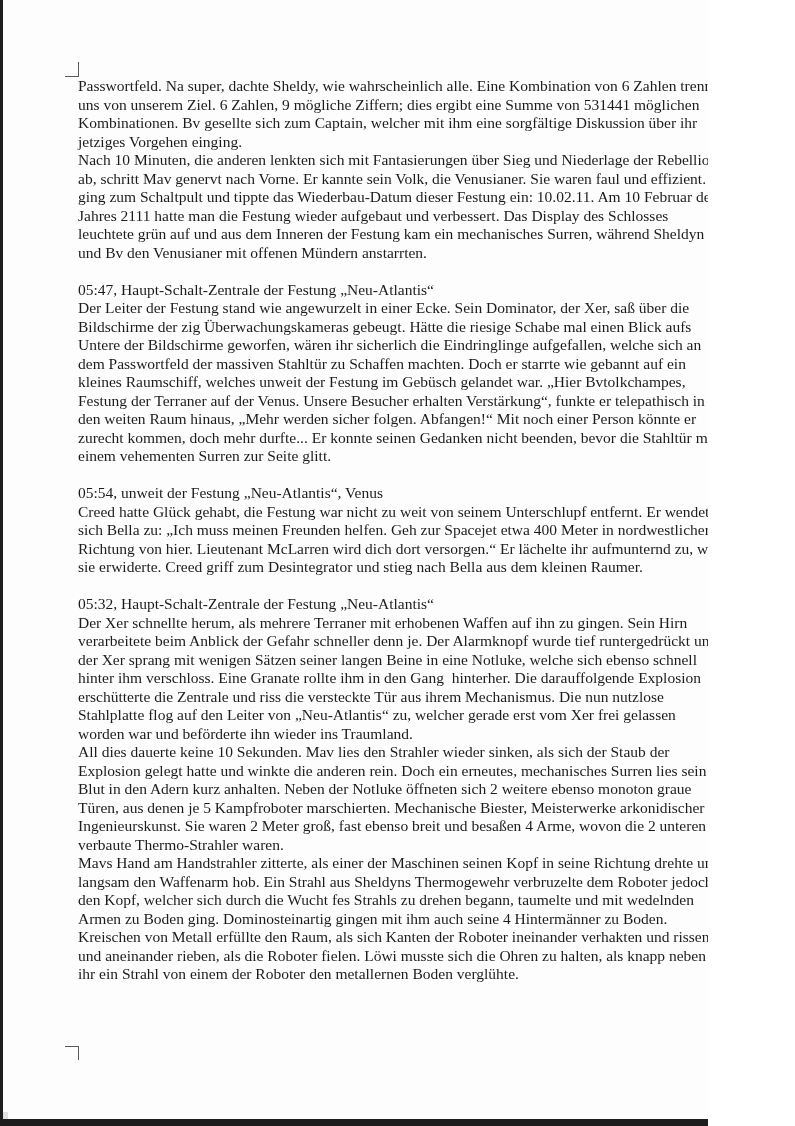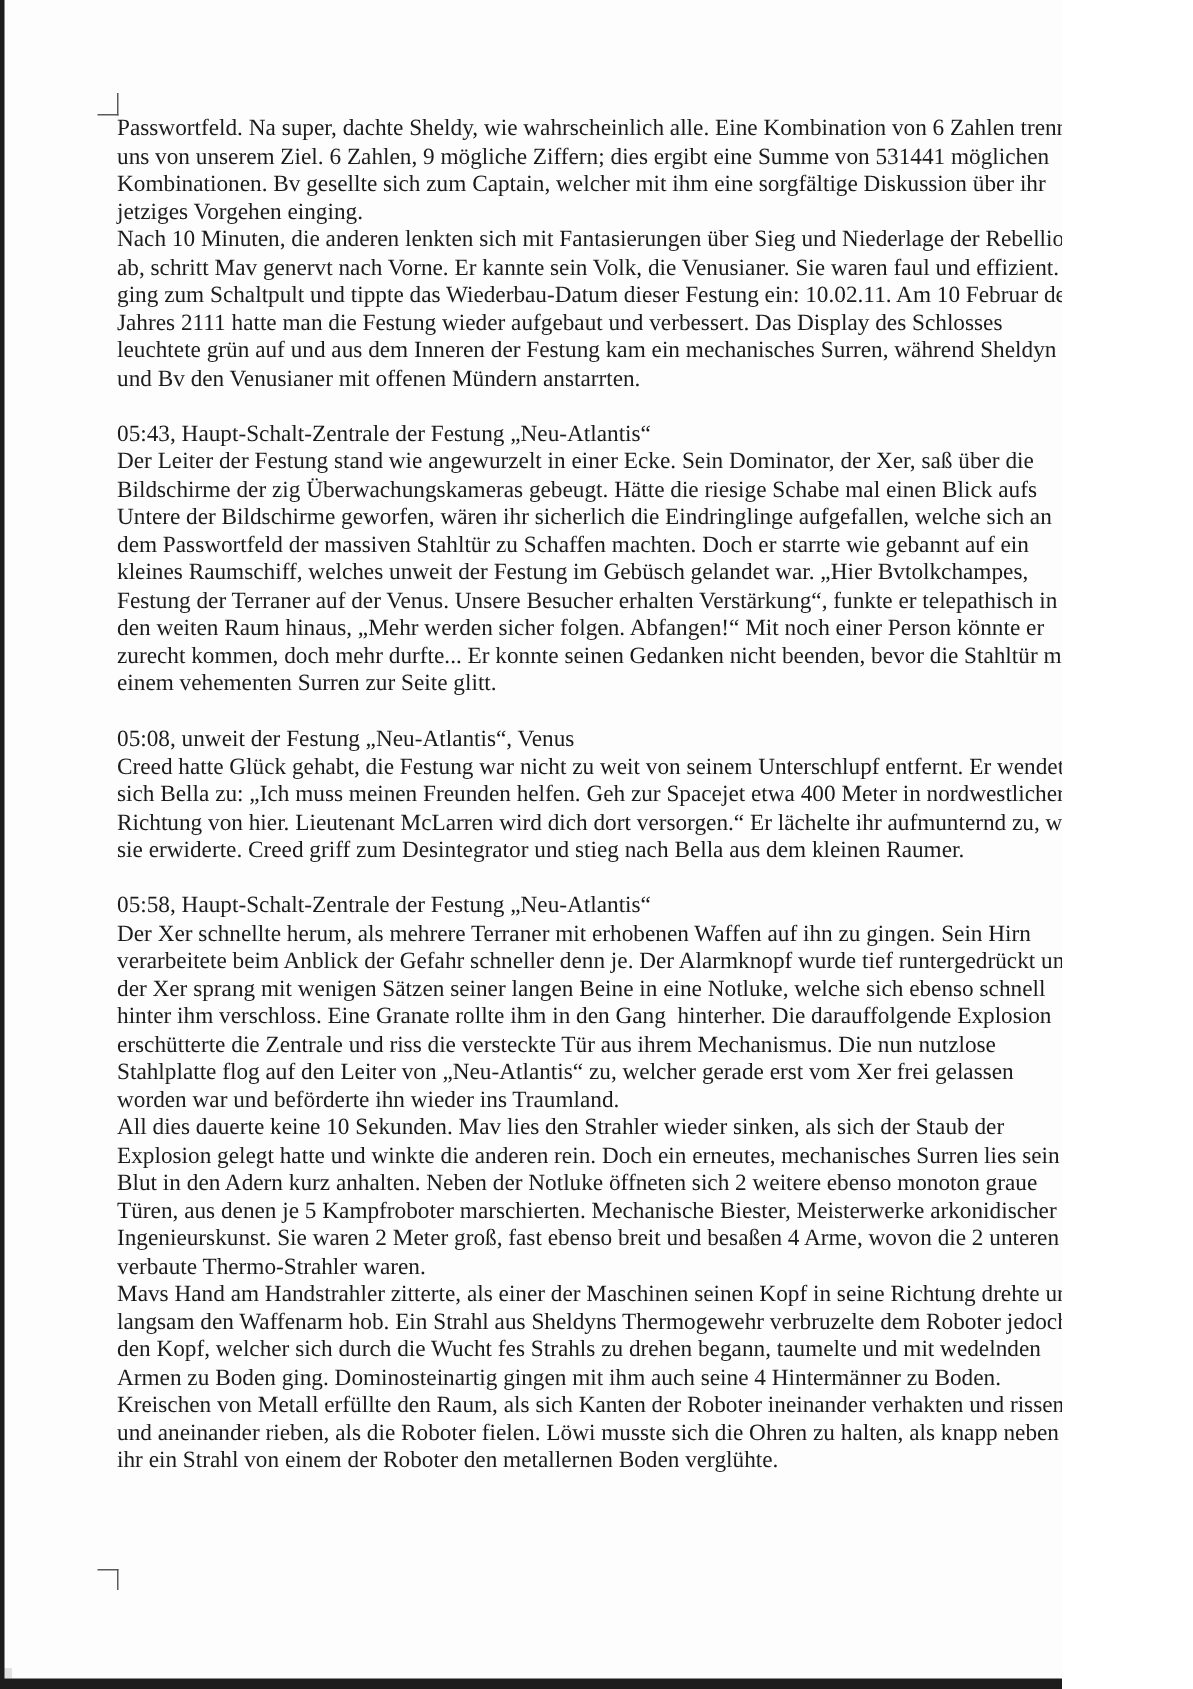--- a/index.html
+++ b/index.html
@@ -105,23 +105,23 @@
   <div class="corner-notch-bottom-right"></div>
 
   <div class="crop-mark tl"></div>
   <div class="crop-mark tr"></div>
   <div class="crop-mark bl"></div>
   <div class="crop-mark br"></div>
 
   <div class="textblock">
     <p>Passwortfeld. Na super, dachte Sheldy, wie wahrscheinlich alle. Eine Kombination von 6 Zahlen trennt uns von unserem Ziel. 6 Zahlen, 9 mögliche Ziffern; dies ergibt eine Summe von 531441 möglichen Kombinationen. Bv gesellte sich zum Captain, welcher mit ihm eine sorgfältige Diskussion über ihr jetziges Vorgehen einging.</p>
     <p>Nach 10 Minuten, die anderen lenkten sich mit Fantasierungen über Sieg und Niederlage der Rebellion ab, schritt Mav genervt nach Vorne. Er kannte sein Volk, die Venusianer. Sie waren faul und effizient. Er ging zum Schaltpult und tippte das Wiederbau-Datum dieser Festung ein: 10.02.11. Am 10 Februar des Jahres 2111 hatte man die Festung wieder aufgebaut und verbessert. Das Display des Schlosses leuchtete grün auf und aus dem Inneren der Festung kam ein mechanisches Surren, während Sheldyn und Bv den Venusianer mit offenen Mündern anstarrten.</p>
-    <p class="section-heading">05:43, Haupt-Schalt-Zentrale der Festung „Neu-Atlantis“</p>
+    <p class="section-heading">05:47, Haupt-Schalt-Zentrale der Festung „Neu-Atlantis“</p>
     <p>Der Leiter der Festung stand wie angewurzelt in einer Ecke. Sein Dominator, der Xer, saß über die Bildschirme der zig Überwachungskameras gebeugt. Hätte die riesige Schabe mal einen Blick aufs Untere der Bildschirme geworfen, wären ihr sicherlich die Eindringlinge aufgefallen, welche sich an dem Passwortfeld der massiven Stahltür zu Schaffen machten. Doch er starrte wie gebannt auf ein kleines Raumschiff, welches unweit der Festung im Gebüsch gelandet war. „Hier Bvtolkchampes, Festung der Terraner auf der Venus. Unsere Besucher erhalten Verstärkung“, funkte er telepathisch in den weiten Raum hinaus, „Mehr werden sicher folgen. Abfangen!“ Mit noch einer Person könnte er zurecht kommen, doch mehr durfte... Er konnte seinen Gedanken nicht beenden, bevor die Stahltür mit einem vehementen Surren zur Seite glitt.</p>
-    <p class="section-heading">05:08, unweit der Festung „Neu-Atlantis“, Venus</p>
+    <p class="section-heading">05:54, unweit der Festung „Neu-Atlantis“, Venus</p>
     <p>Creed hatte Glück gehabt, die Festung war nicht zu weit von seinem Unterschlupf entfernt. Er wendete sich Bella zu: „Ich muss meinen Freunden helfen. Geh zur Spacejet etwa 400 Meter in nordwestlicher Richtung von hier. Lieutenant McLarren wird dich dort versorgen.“ Er lächelte ihr aufmunternd zu, was sie erwiderte. Creed griff zum Desintegrator und stieg nach Bella aus dem kleinen Raumer.</p>
-    <p class="section-heading">05:58, Haupt-Schalt-Zentrale der Festung „Neu-Atlantis“</p>
+    <p class="section-heading">05:32, Haupt-Schalt-Zentrale der Festung „Neu-Atlantis“</p>
     <p>Der Xer schnellte herum, als mehrere Terraner mit erhobenen Waffen auf ihn zu gingen. Sein Hirn verarbeitete beim Anblick der Gefahr schneller denn je. Der Alarmknopf wurde tief runtergedrückt und der Xer sprang mit wenigen Sätzen seiner langen Beine in eine Notluke, welche sich ebenso schnell hinter ihm verschloss. Eine Granate rollte ihm in den Gang  hinterher. Die darauffolgende Explosion erschütterte die Zentrale und riss die versteckte Tür aus ihrem Mechanismus. Die nun nutzlose Stahlplatte flog auf den Leiter von „Neu-Atlantis“ zu, welcher gerade erst vom Xer frei gelassen worden war und beförderte ihn wieder ins Traumland.</p>
     <p>All dies dauerte keine 10 Sekunden. Mav lies den Strahler wieder sinken, als sich der Staub der Explosion gelegt hatte und winkte die anderen rein. Doch ein erneutes, mechanisches Surren lies sein Blut in den Adern kurz anhalten. Neben der Notluke öffneten sich 2 weitere ebenso monoton graue Türen, aus denen je 5 Kampfroboter marschierten. Mechanische Biester, Meisterwerke arkonidischer Ingenieurskunst. Sie waren 2 Meter groß, fast ebenso breit und besaßen 4 Arme, wovon die 2 unteren verbaute Thermo-Strahler waren.</p>
     <p>Mavs Hand am Handstrahler zitterte, als einer der Maschinen seinen Kopf in seine Richtung drehte und langsam den Waffenarm hob. Ein Strahl aus Sheldyns Thermogewehr verbruzelte dem Roboter jedoch den Kopf, welcher sich durch die Wucht fes Strahls zu drehen begann, taumelte und mit wedelnden Armen zu Boden ging. Dominosteinartig gingen mit ihm auch seine 4 Hintermänner zu Boden. Kreischen von Metall erfüllte den Raum, als sich Kanten der Roboter ineinander verhakten und rissen und aneinander rieben, als die Roboter fielen. Löwi musste sich die Ohren zu halten, als knapp neben ihr ein Strahl von einem der Roboter den metallernen Boden verglühte.</p>
   </div>
 
 </div>
 
 </body></html>

